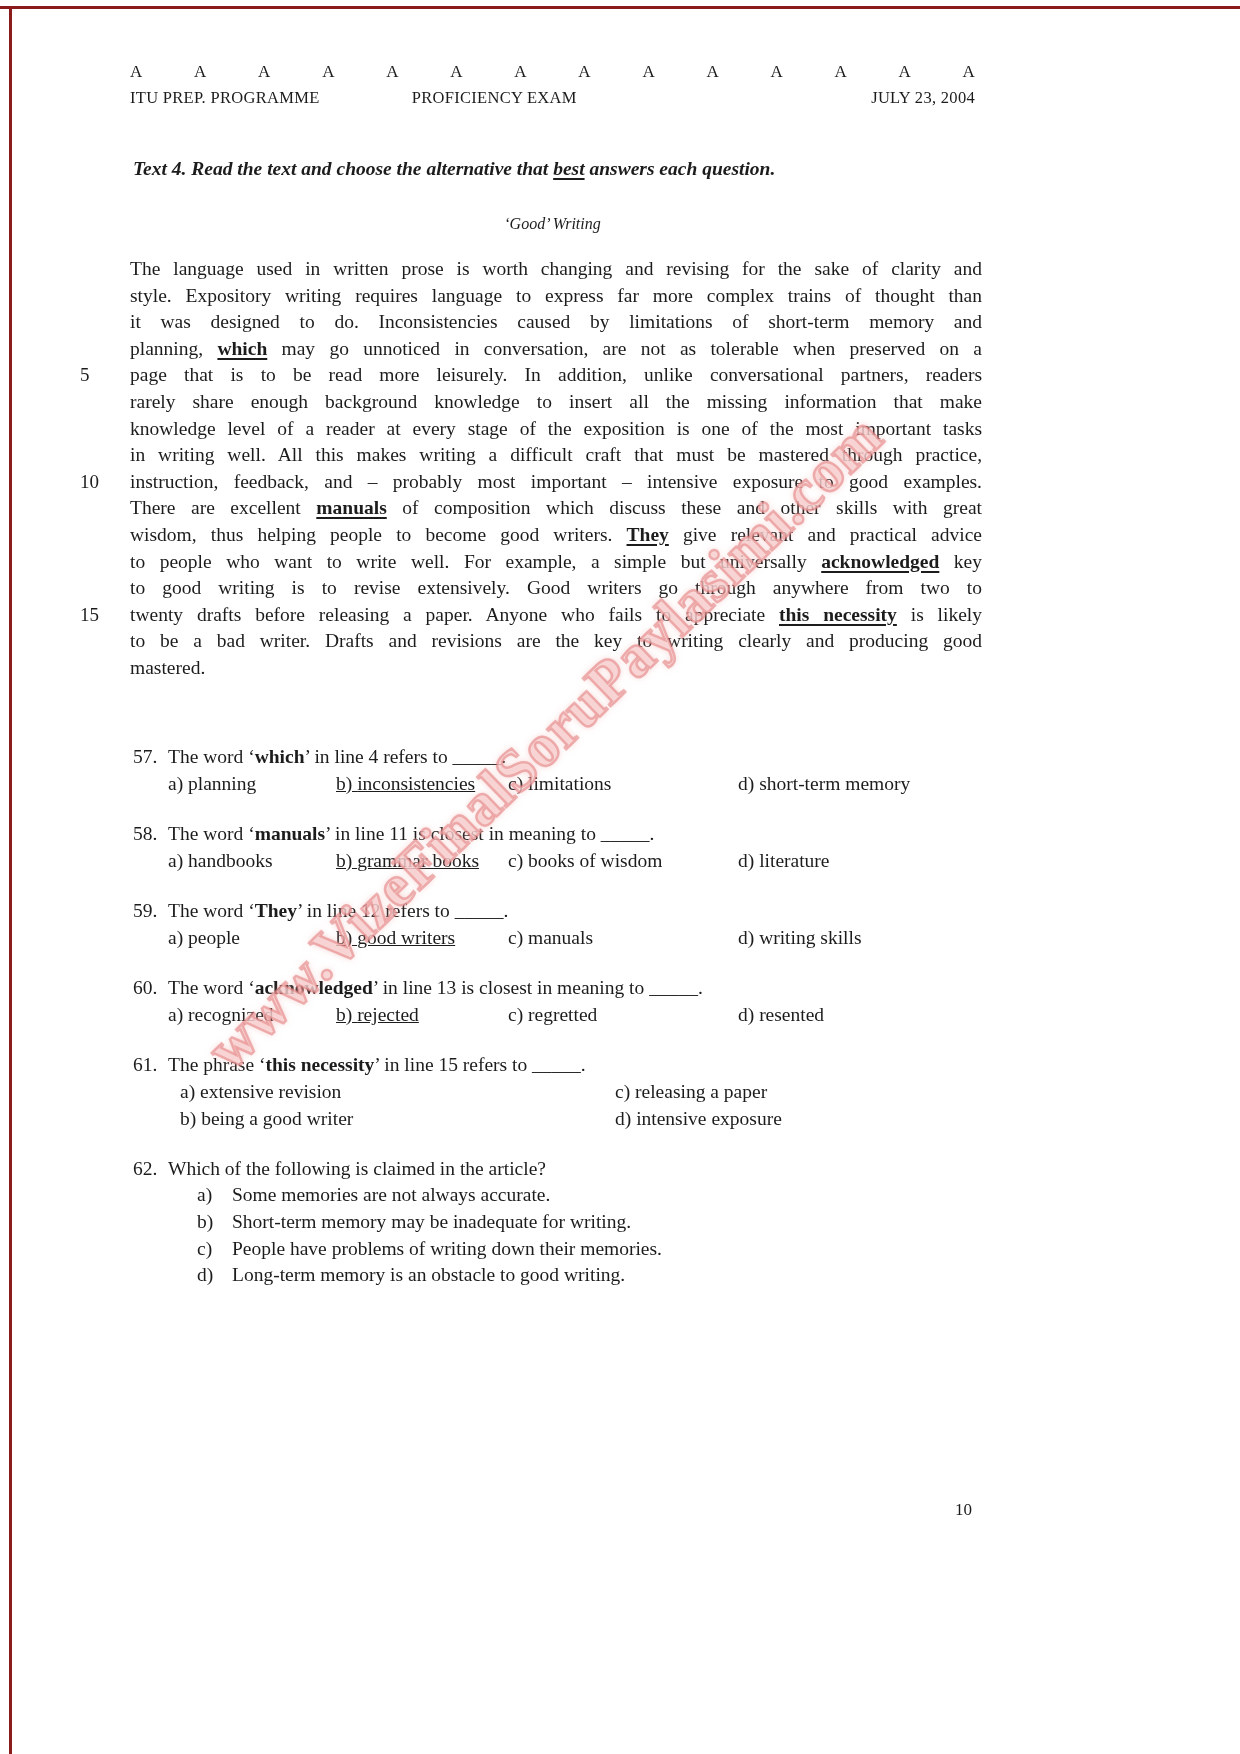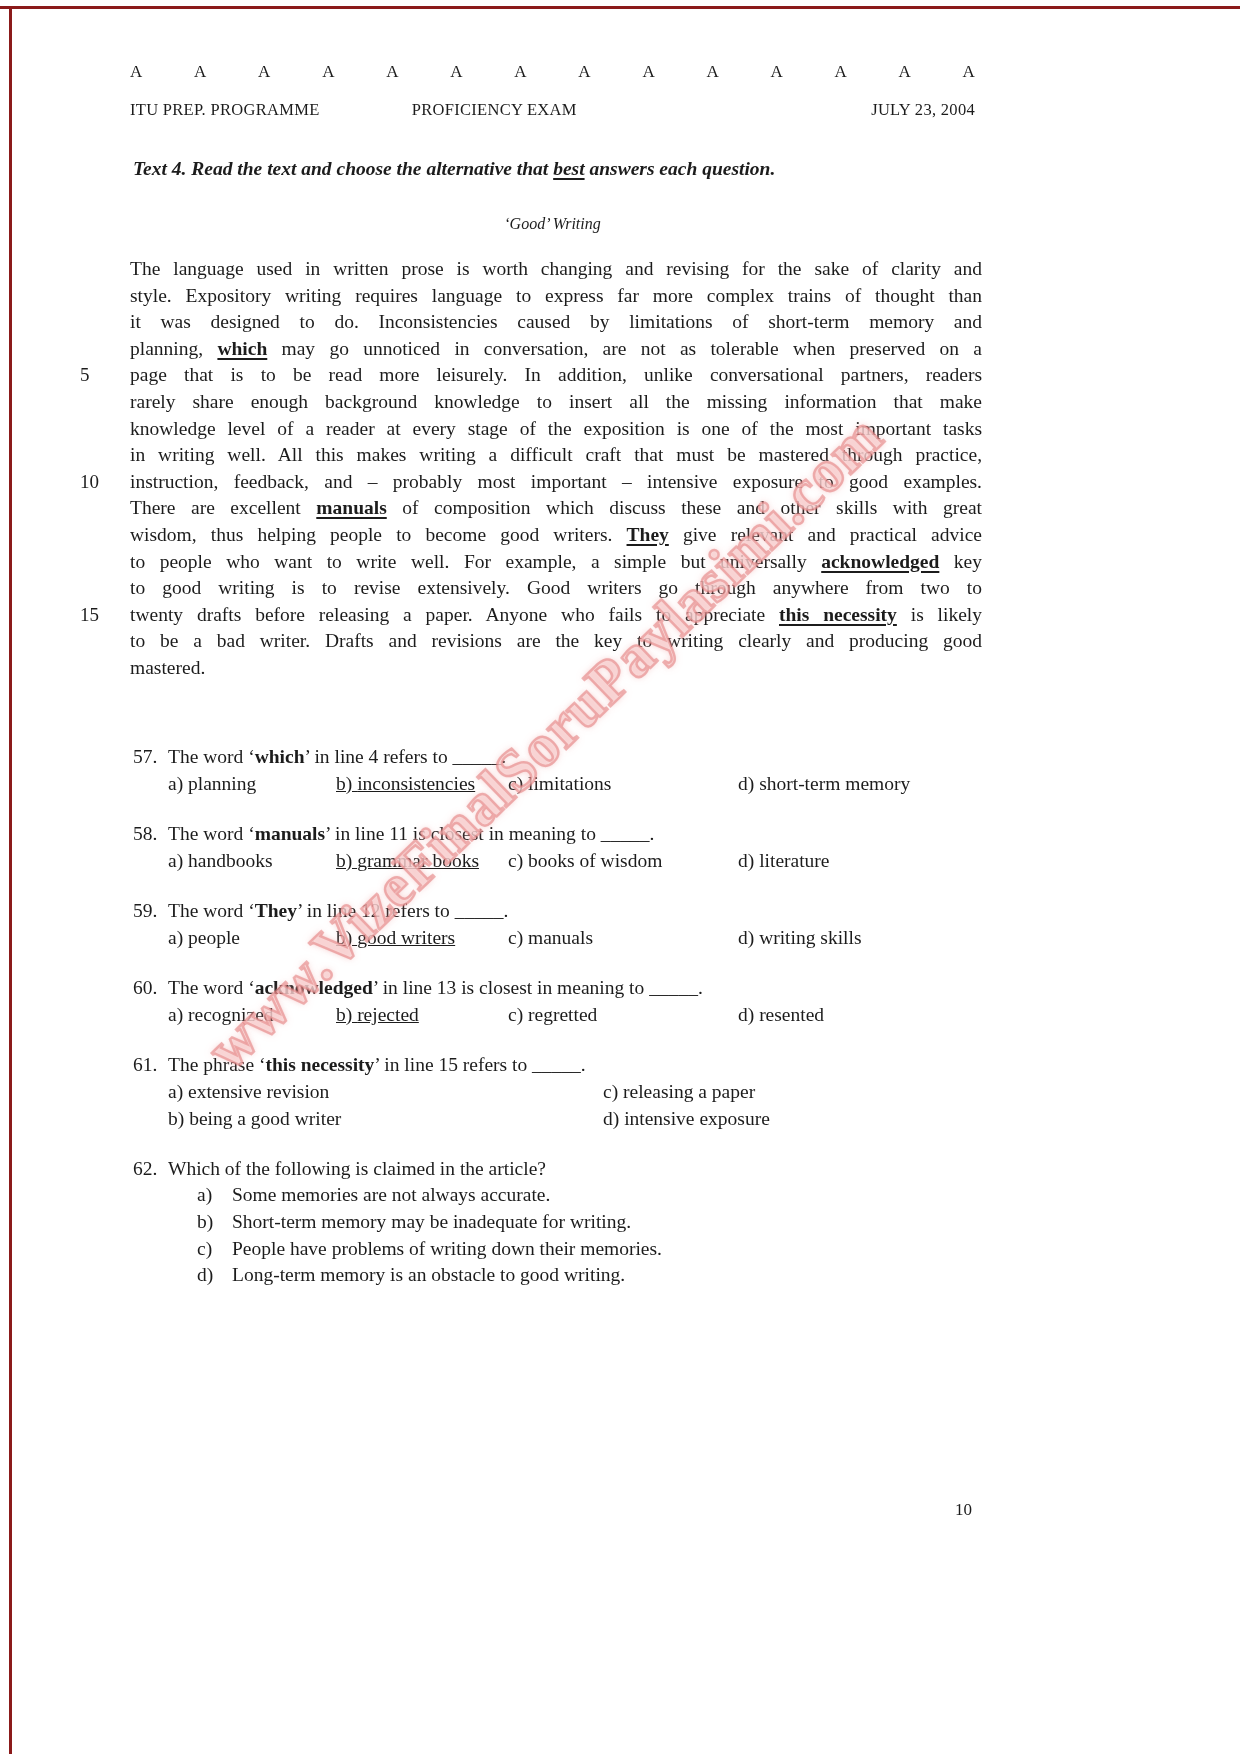--- a/index.html
+++ b/index.html
@@ -15,21 +15,21 @@
   .border-top{position:absolute;left:0;top:6px;width:1240px;height:3px;}
   .border-left{position:absolute;left:9px;top:6px;width:3px;height:1748px;}
 
   .a-row{
     position:absolute;left:130px;top:62px;width:845px;
     display:flex;justify-content:space-between;
     font-size:17px;
   }
   .header-row{
     position:absolute;left:130px;top:88px;width:845px;
-    display:flex;font-size:16.5px;letter-spacing:0.3px;margin-top:12px;
+    display:flex;font-size:16.5px;letter-spacing:0.3px;
   }
   .header-row .h-left{flex:1;text-align:left;}
   .header-row .h-center{flex:1;text-align:left;}
   .header-row .h-right{flex:1;text-align:right;}
 
   .doc-title{
     position:absolute;left:133px;top:158px;width:900px;
     font-size:19.5px;font-weight:bold;font-style:italic;
   }
   .doc-subtitle{
@@ -55,21 +55,21 @@
 
   .questions{position:absolute;left:133px;top:743px;width:860px;font-size:19.5px;}
   .question{margin-bottom:23px;}
   .stem{display:flex;line-height:27px;}
   .qnum{width:35px;flex:0 0 35px;}
   .opt-row{display:flex;line-height:27px;padding-left:35px;}
   .opt-row .opt{white-space:nowrap;}
   .cols4 .opt:nth-child(1){width:168px;flex:0 0 168px;}
   .cols4 .opt:nth-child(2){width:172px;flex:0 0 172px;text-decoration:underline;}
   .cols4 .opt:nth-child(3){width:230px;flex:0 0 230px;}
-  .cols2 .opt:nth-child(1){width:435px;flex:0 0 435px;}
+  .cols2 .opt:nth-child(1){width:435px;flex:0 0 435px;margin-left:12px;}
   .list-opt{display:flex;line-height:26.8px;padding-left:64px;}
   .list-opt .olabel{width:35px;flex:0 0 35px;}
 
   .b{font-weight:bold;}
   .u{text-decoration:underline;text-decoration-thickness:2px;text-underline-offset:3px;text-align:center;}
 
   .page-number{
     position:absolute;left:955px;top:1500px;font-size:17px;
   }
 

